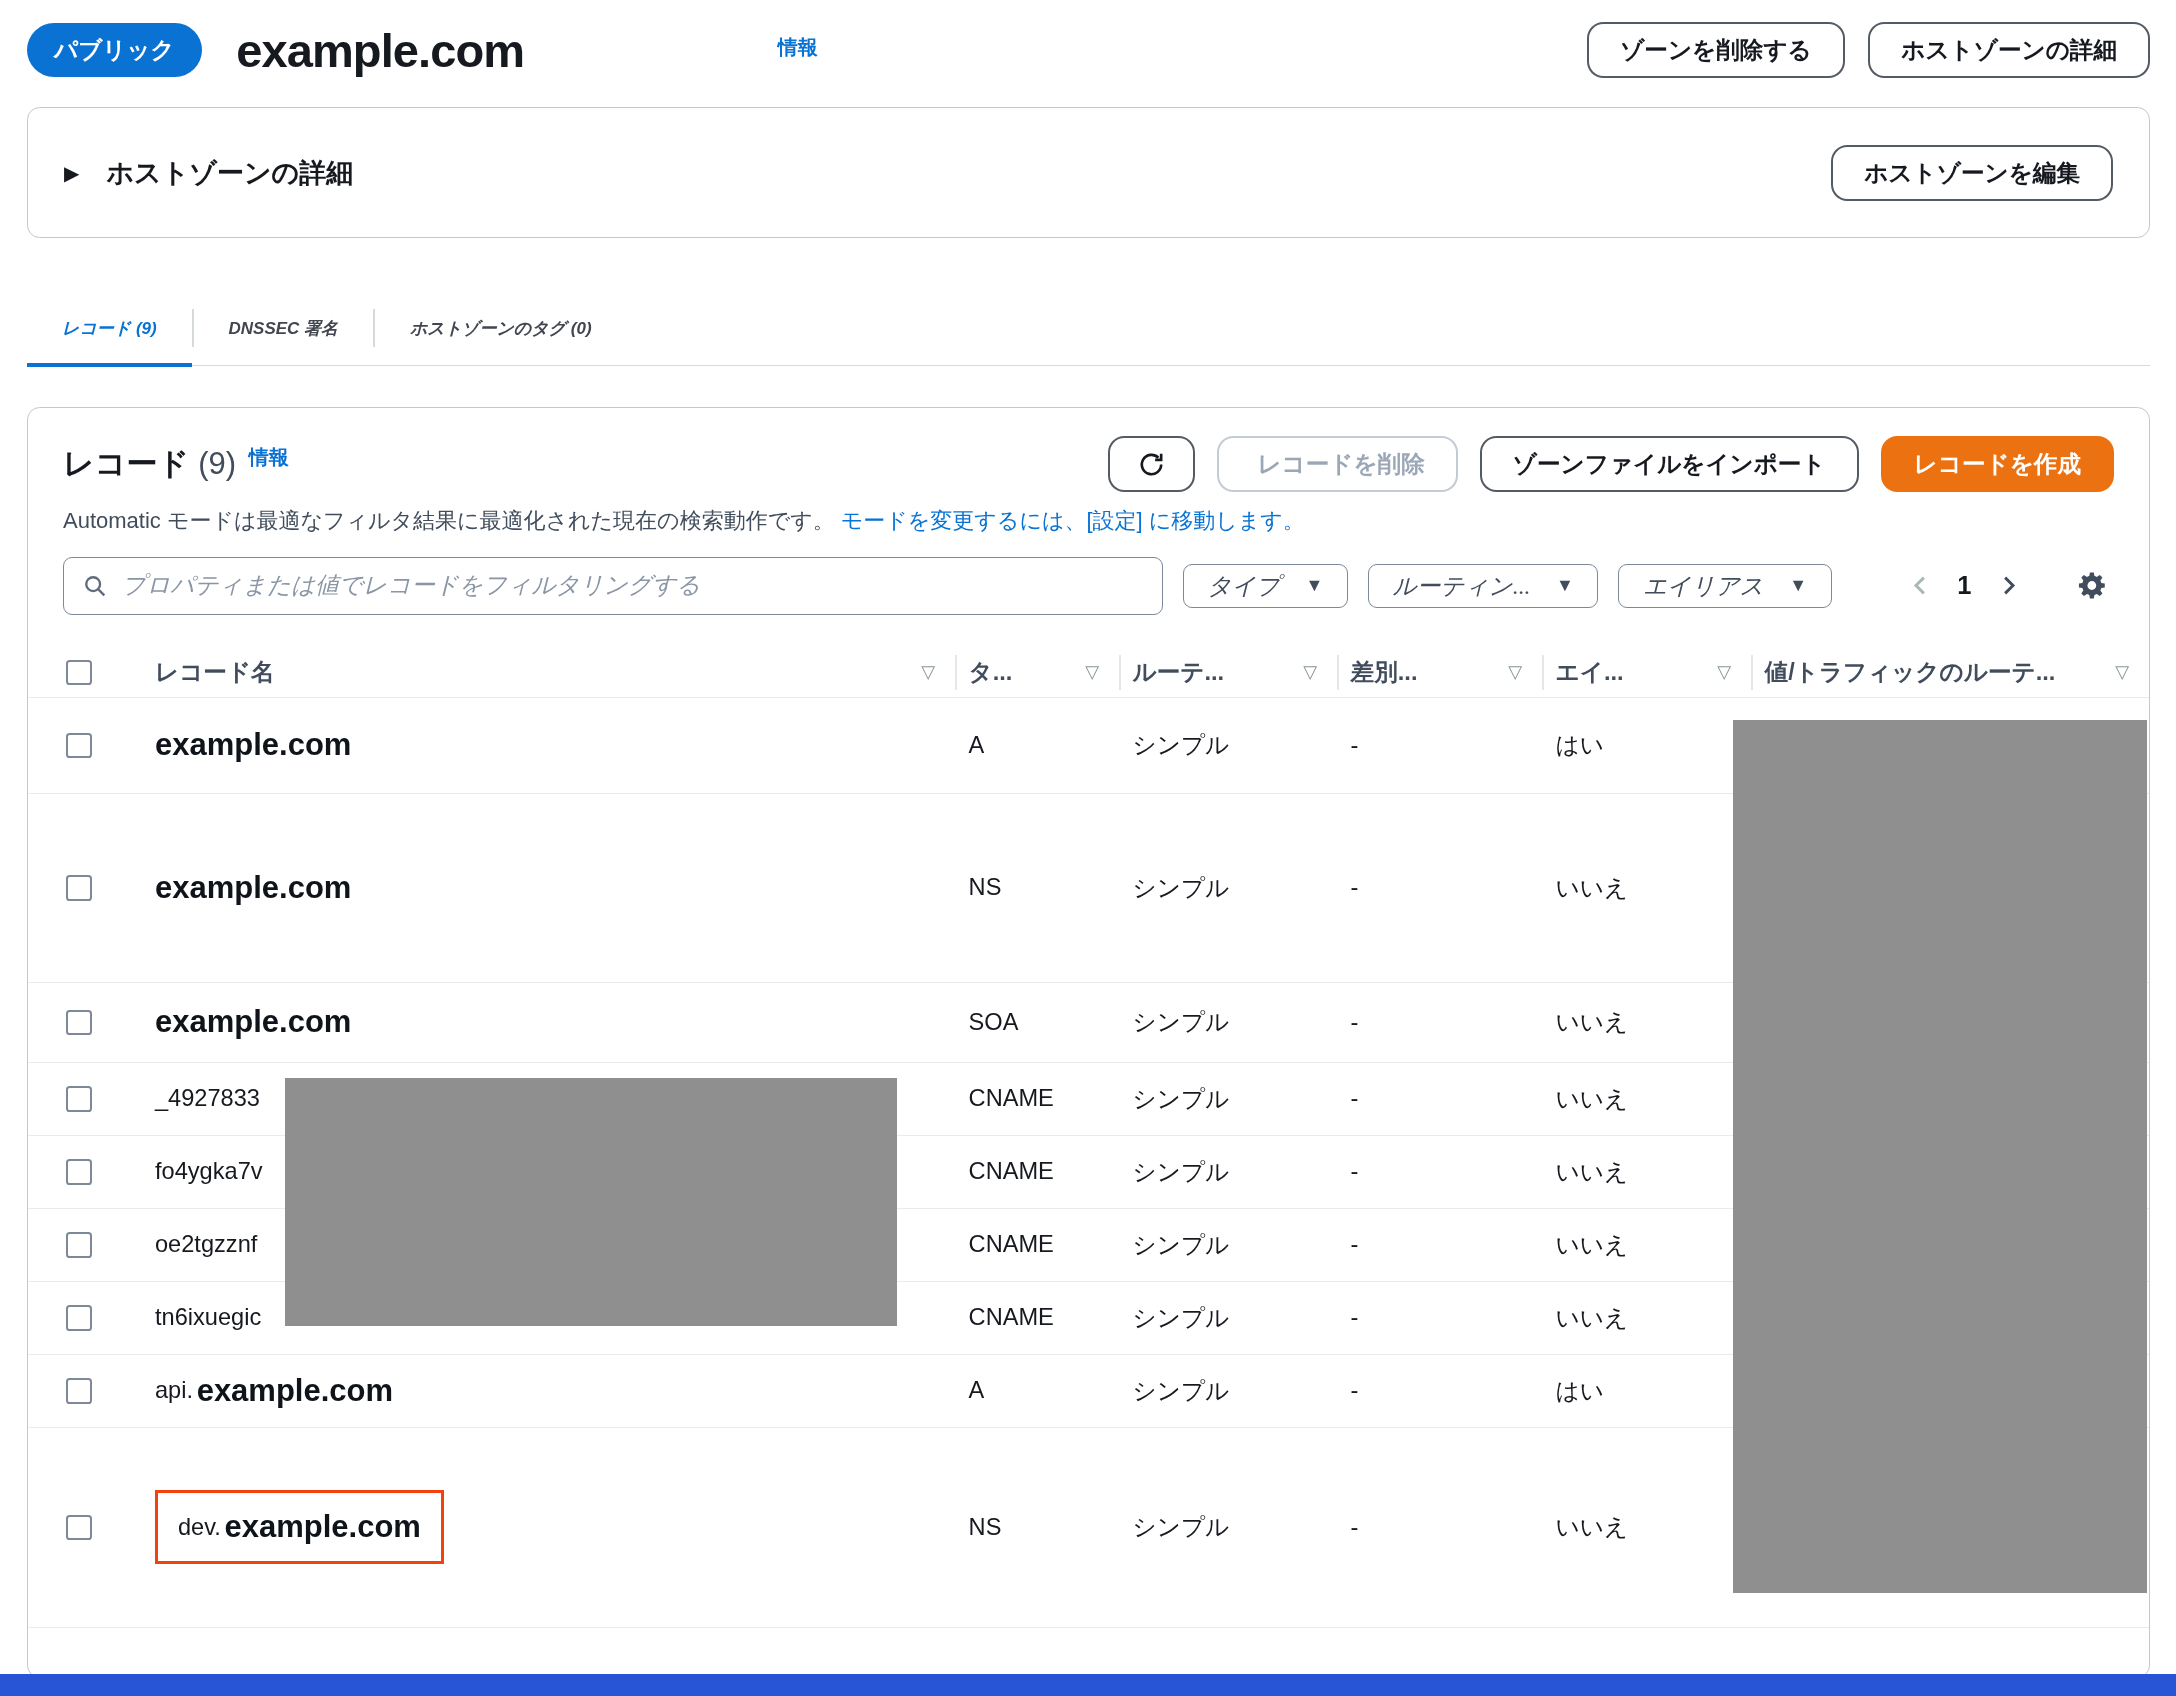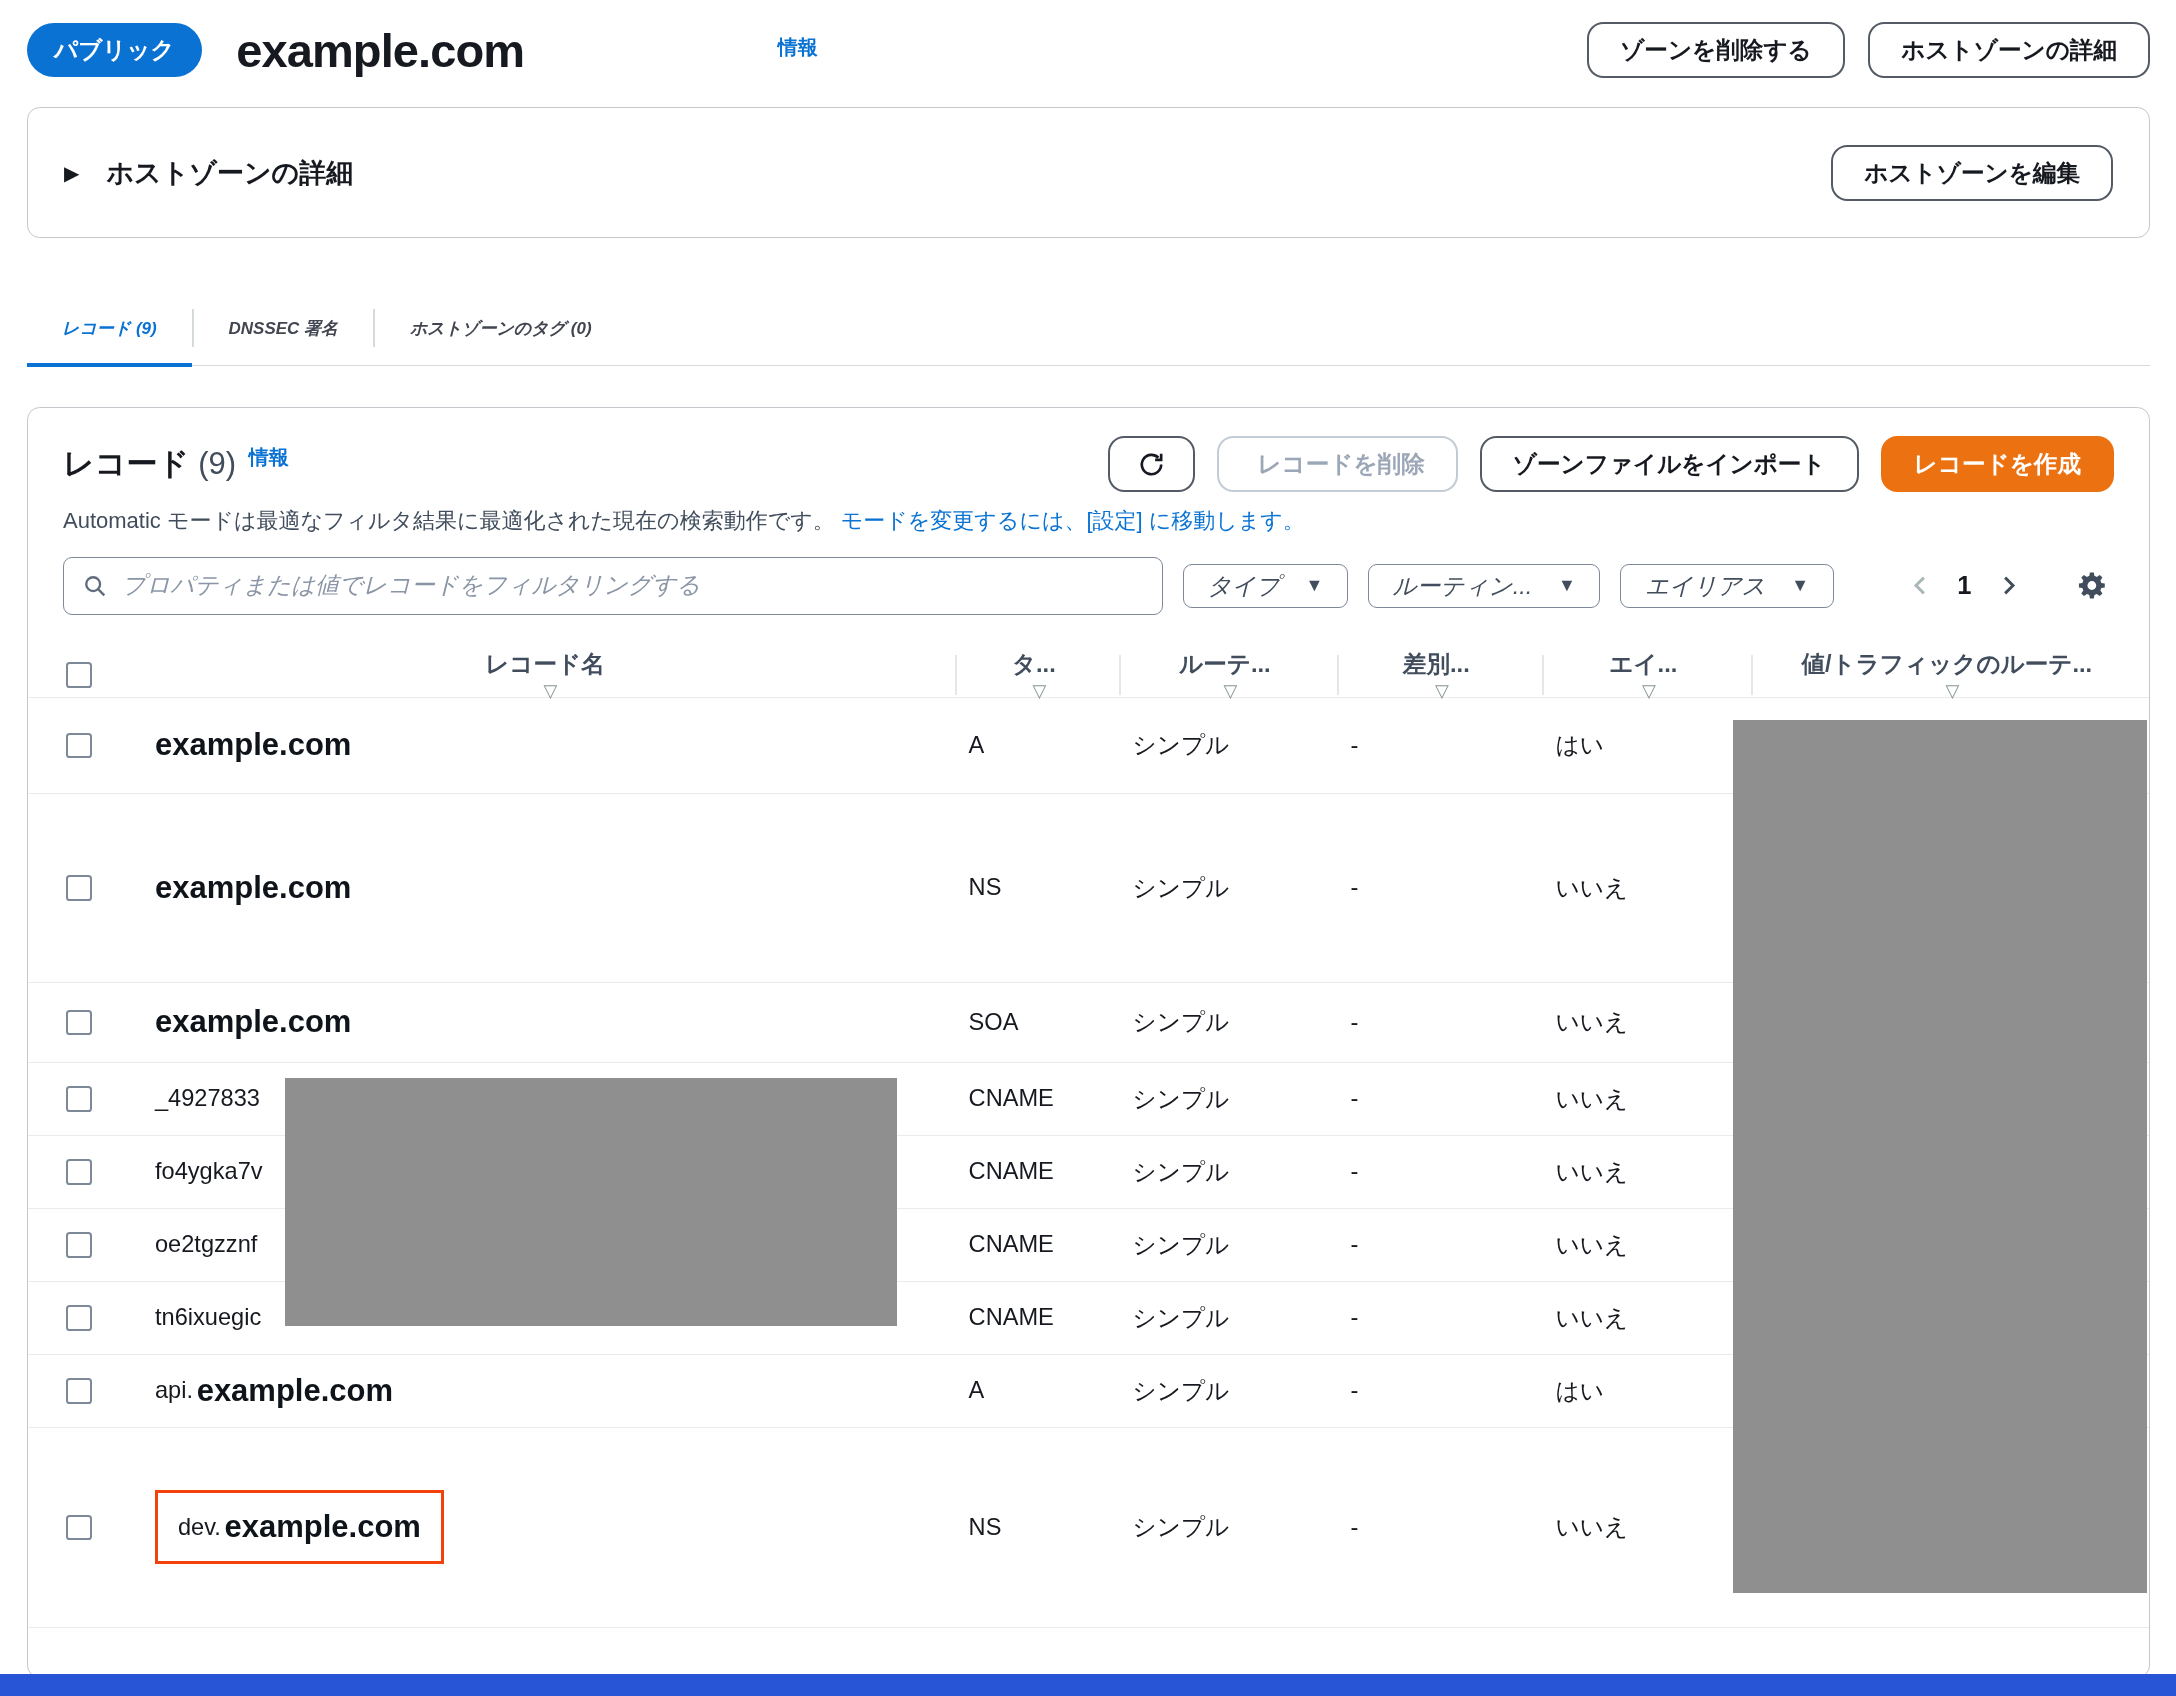--- a/index.html
+++ b/index.html
@@ -4,21 +4,21 @@
 <style>
   * { margin:0; padding:0; box-sizing:border-box; }
   html, body { width:2177px; height:1696px; }
   body {
     font-family:"Liberation Sans","DejaVu Sans",sans-serif;
     background:#ffffff;
     color:var(--text-dark,#16191f);
     position:relative;
     overflow:hidden;
   }
-  button { font-family:Liberation Sans, sans-serif; }
+  button { font-family:Liberation Serif, serif; }
 
   
   .page-header { height:100px; display:flex; align-items:center; padding:0 27px; }
   .badge {
     background:var(--accent-blue,#0972d3); color:#fff;
     font-size:23.6px; font-weight:700; padding:11px 27px; border-radius:31px;
     white-space:nowrap;
     text-align:right;
   }
   .title-redaction {
@@ -90,21 +90,21 @@
   
   .table { margin-top:33px; font-size:23.6px; border-bottom:1.8px solid #e9ebed; }
   .tr { display:grid; grid-template-columns:91px 836px 164px 218px 205px 209px 1fr; align-items:center; border-top:1.8px solid #e9ebed; }
   .tr.header-row { border-top:none; height:49px; font-weight:700; color:#414d5c; }
   .h106 { height:96px; } .h208 { height:189px; } .h88 { height:80px; } .h80 { height:73px; } .h220 { height:200px; }
 
   .cell-check { padding-left:38px; height:100%; display:flex; align-items:center; }
   .checkbox { width:25.5px; height:25.5px; border:2.7px solid #7d8998; border-radius:3.6px; background:#fff; cursor:pointer; flex:none; }
   .cell-name { padding-left:36px; display:flex; align-items:center; }
   .cell { padding-left:13.6px; }
-  .th { display:flex; align-items:center; justify-content:space-between; padding-right:20px; position:relative; height:100%;flex-direction:column; }
+  .th { display:flex; align-items:center; justify-content:space-between; padding-right:20px; position:relative; height:100%; }
   .th.pad { padding-left:13.6px; }
   .th.name { padding-left:36px; }
   .th.divided::before { content:""; position:absolute; left:0; top:7.3px; bottom:7.3px; width:1.8px; background:#e4e7e7; }
   .sort-caret { color:#879596; font-size:18px; cursor:pointer; margin-left:11px; }
 
   .name-domain { font-size:31px; font-weight:700; color:#0f141a; }
   .name-plain { font-size:23.6px; color:#16191f; }
   .name-prefix { font-size:23.6px; color:#16191f; margin-right:3.6px; }
   .highlight-box { display:inline-flex; align-items:center; border:3.6px solid var(--highlight-red,#f2410c); padding:16px 20px; }
 

